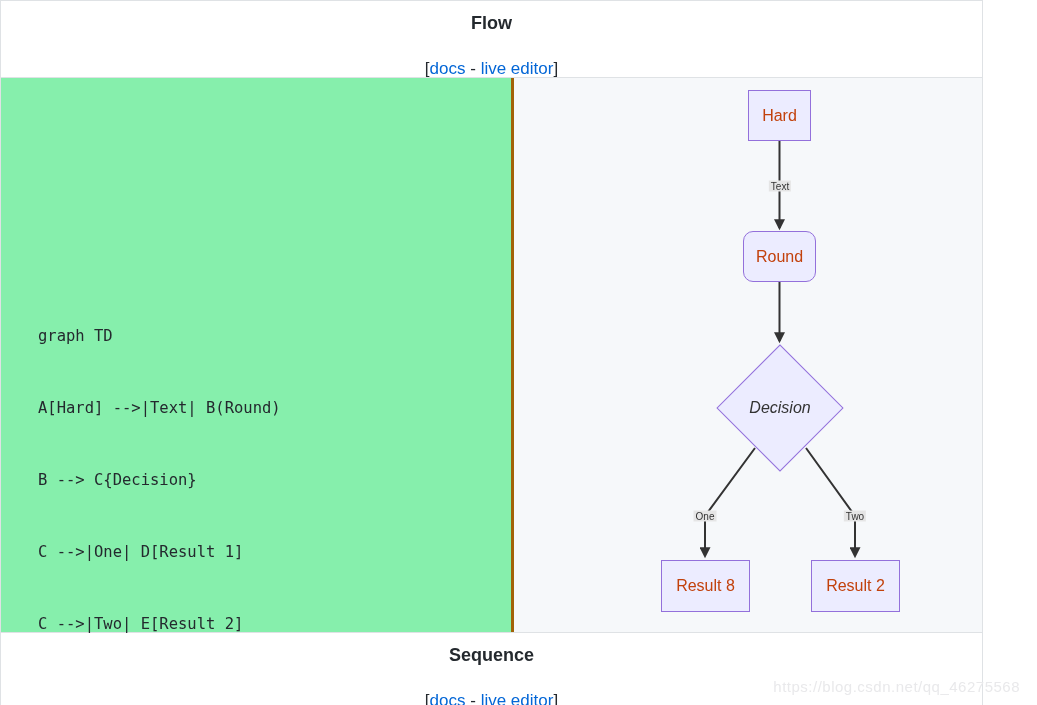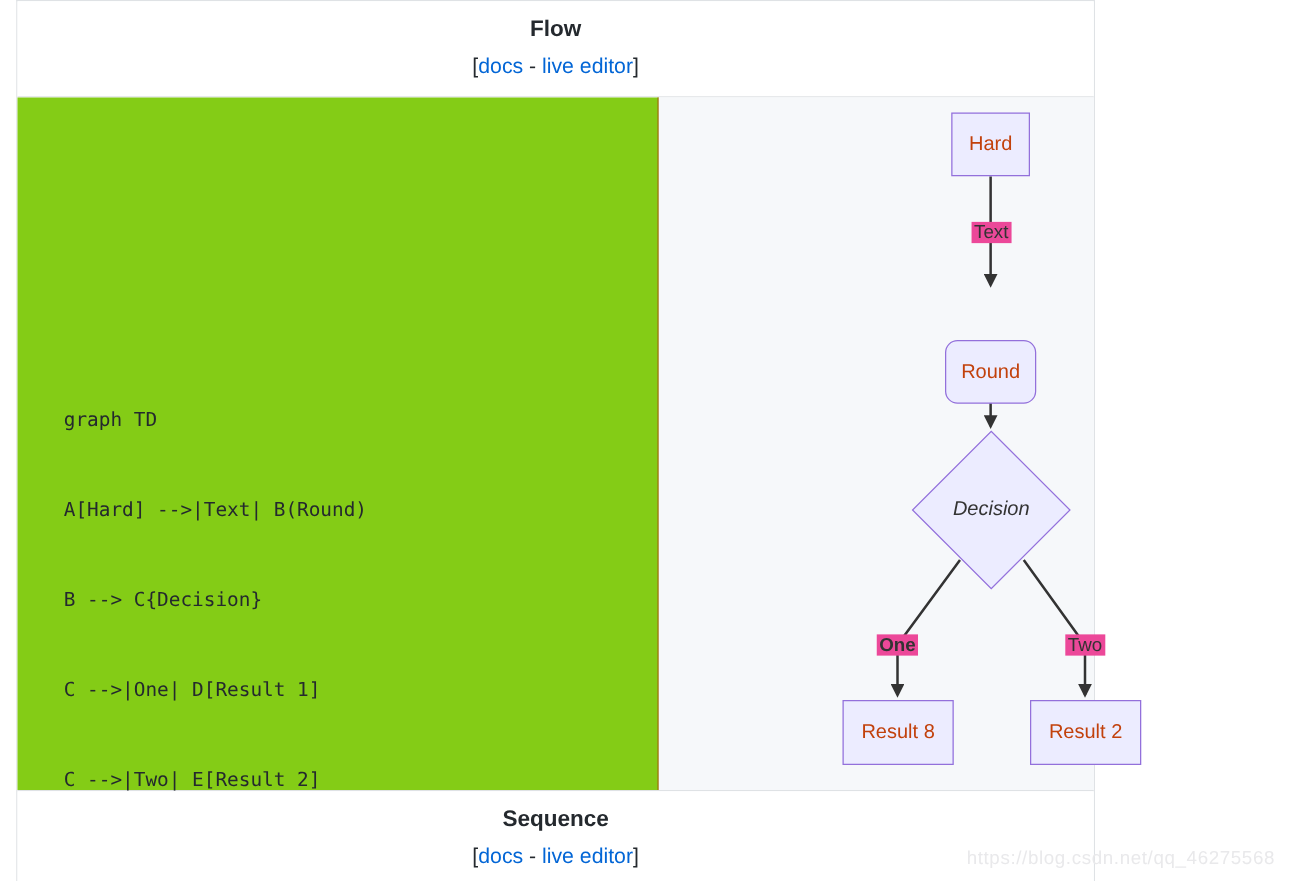--- a/index.html
+++ b/index.html
@@ -8,60 +8,60 @@
     position: relative;
     width: 1037px;
     height: 705px;
     background: #ffffff;
     overflow: hidden;
     font-family: "Liberation Sans", sans-serif;
     color: #24292e;
   }
   .readme-table {
     position: absolute;
-    left: 13px; top: 0;
-    width: 863px;
+    left: 0; top: 0;
+    width: 983px;
     border: 1px solid #dfe2e5;
     border-bottom: none;
   }
   .header-row {
     background: #ffffff;
     text-align: center;
     border-bottom: 1px solid #dfe2e5;
   }
   .header-row.flow { height: 77px; padding-top: 9px; }
   .header-row.sequence { height: 72px; padding-top: 9px; border-bottom: none; }
   .section-title {
     font-size: 18px;
     font-weight: bold;
     line-height: 27px;
     color: #24292e;
   }
   .section-links {
     font-size: 17px;
     line-height: 28px;
-    margin-top: 2px;
+    margin-top: 18px;
     color: #24292e;
   }
   .section-links a {
     color: #0366d6;
     text-decoration: none;
     cursor: pointer;
   }
   .section-links .sep, .section-links .bracket { white-space: pre; color: #24292e; }
   .content-row {
     display: flex;
     height: 555px;
     background: #f6f8fa;
     border-bottom: 1px solid #dfe2e5;
   }
   .code-cell {
     width: 513px;
-    border-right: 1px solid #a16207;
-    background: #84cc16;
+    border-right: 3px solid #a16207;
+    background: #86efac;
   }
   .code-block {
     margin: 198px 0 0 37px;
     font-family: "DejaVu Sans Mono", "Liberation Mono", monospace;
     font-size: 15.5px;
     line-height: 24px;
     color: #24292e;
     white-space: pre;
   }
   .diagram-cell {
@@ -92,23 +92,23 @@
   .float-label {
     position: absolute;
     transform: translate(-50%, -50%);
     font-size: 16px;
     color: #333333;
     white-space: nowrap;
   }
   .edge-label {
     position: absolute;
     transform: translate(-50%, -50%);
-    background: #ec4899;
+    background: #e5e5e5;
     padding: 0 2px;
-    font-size: 15px;
+    font-size: 10px;
     color: #333333;
     white-space: nowrap;
   }
   .watermark {
     position: absolute;
     top: 678px;
     right: 17px;
     font-size: 15px;
     color: #e9e9eb;
     letter-spacing: 0.5px;
@@ -147,37 +147,37 @@
           <line x1="265.5" y1="63" x2="265.5" y2="150" stroke="#333333" stroke-width="2" marker-end="url(#arrowhead)"></line>
           <line x1="265.5" y1="204" x2="265.5" y2="263" stroke="#333333" stroke-width="2" marker-end="url(#arrowhead)"></line>
           <path d="M241,370 L191,438 L191,478" fill="none" stroke="#333333" stroke-width="2" marker-end="url(#arrowhead)"></path>
           <path d="M292,370 L341,438 L341,478" fill="none" stroke="#333333" stroke-width="2" marker-end="url(#arrowhead)"></path>
         </svg>
 
         <div class="node square" style="left:234px; top:12px; width:63px; height:51px;">
           <span>Hard</span>
         </div>
 
-        <div class="node rounded" style="left:229px; top:153px; width:73px; height:51px;margin-top:41px;">
+        <div class="node rounded" style="left:229px; top:153px; width:73px; height:51px;">
           <span>Round</span>
         </div>
 
         <div class="diamond-shape" style="left:221px; top:285px;"></div>
         <span class="float-label" style="left:266px; top:330px;font-style:italic;">Decision</span>
 
         <div class="node square" style="left:147px; top:482px; width:89px; height:52px;">
           <span>Result 8</span>
         </div>
 
         <div class="node square" style="left:297px; top:482px; width:89px; height:52px;">
           <span>Result 2</span>
         </div>
 
         <span class="edge-label" style="left:266px; top:108px;">Text</span>
-        <span class="edge-label" style="left:191px; top:438px;font-weight:bold;">One</span>
+        <span class="edge-label" style="left:191px; top:438px;">One</span>
         <span class="edge-label" style="left:341px; top:438px;">Two</span>
       </div>
     </div>
 
     <div class="header-row sequence">
       <div class="section-title">Sequence</div>
       <div class="section-links"><span class="bracket">[</span><a href="#">docs</a><span class="sep"> - </span><a href="#">live editor</a><span class="bracket">]</span></div>
     </div>
 
   </div>

